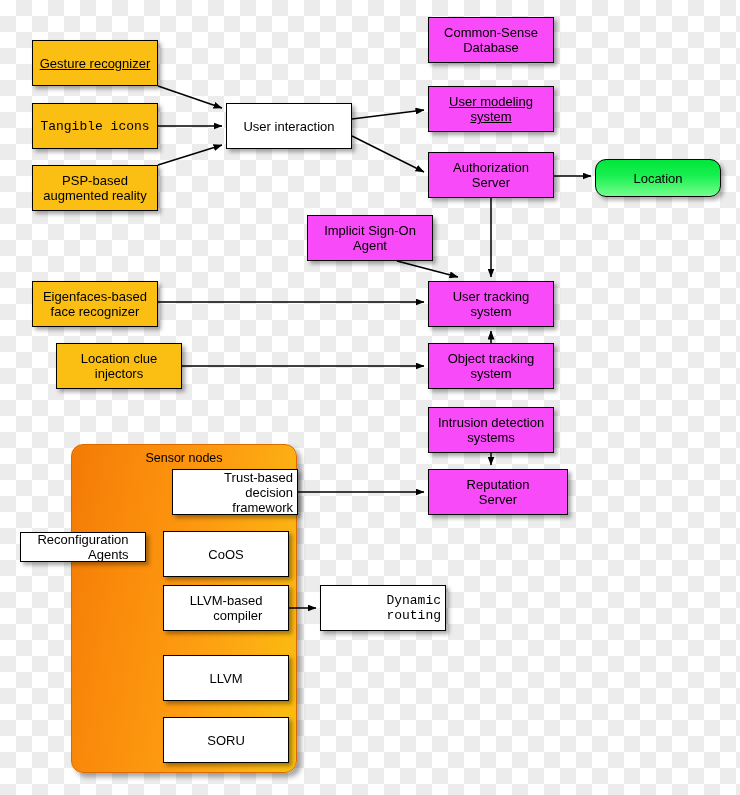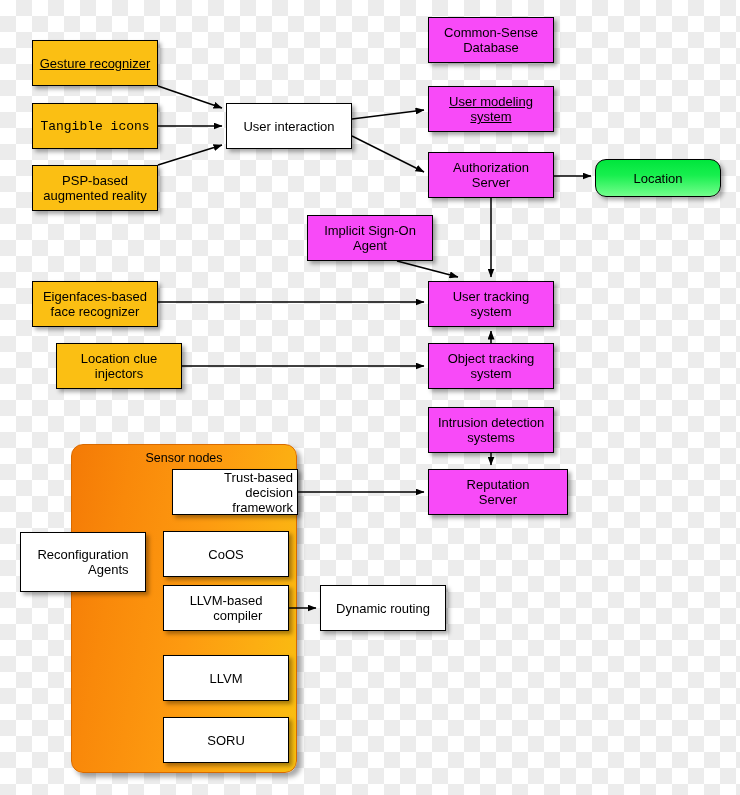--- a/index.html
+++ b/index.html
@@ -170,32 +170,32 @@
 systems</span>
       </div>
       <div class="node n-white" style="left: 172px; top: 469px; width: 126px; height: 46px;">
         <span style="white-space: pre-line;">Trust-based decision
 framework</span>
       </div>
       <div class="node n-magenta" style="left: 428px; top: 469px; width: 140px; height: 46px;">
         <span style="white-space: pre-line;">Reputation
 Server</span>
       </div>
-      <div class="node n-white" style="left: 20px; top: 532px; width: 126px; height: 60px;">
+      <div class="node n-white" style="left: 20px; top: 532px; width: 126px; height: 30px;">
         <span style="white-space: pre-line;">Reconfiguration
 Agents</span>
       </div>
       <div class="node n-white" style="left: 163px; top: 531px; width: 126px; height: 46px;">
         <span style="white-space: pre-line;">CoOS</span>
       </div>
       <div class="node n-white" style="left: 163px; top: 585px; width: 126px; height: 46px;">
         <span style="white-space: pre-line;">LLVM-based
 compiler</span>
       </div>
-      <div class="node n-white" style="left: 320px; top: 585px; width: 126px; height: 46px;">
+      <div class="node n-white" style="left: 320px; top: 585px; width: 126px; height: 46px; font-family: Liberation Mono, monospace;">
         <span style="white-space: pre-line;">Dynamic routing</span>
       </div>
       <div class="node n-white" style="left: 163px; top: 655px; width: 126px; height: 46px;">
         <span style="white-space: pre-line;">LLVM</span>
       </div>
       <div class="node n-white" style="left: 163px; top: 717px; width: 126px; height: 46px;">
         <span style="white-space: pre-line;">SORU</span>
       </div>
     </div>
 

